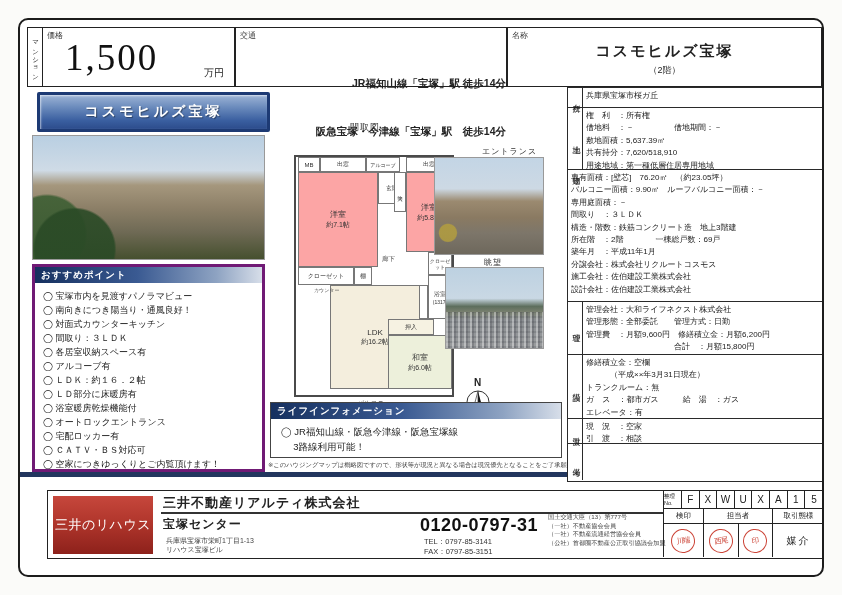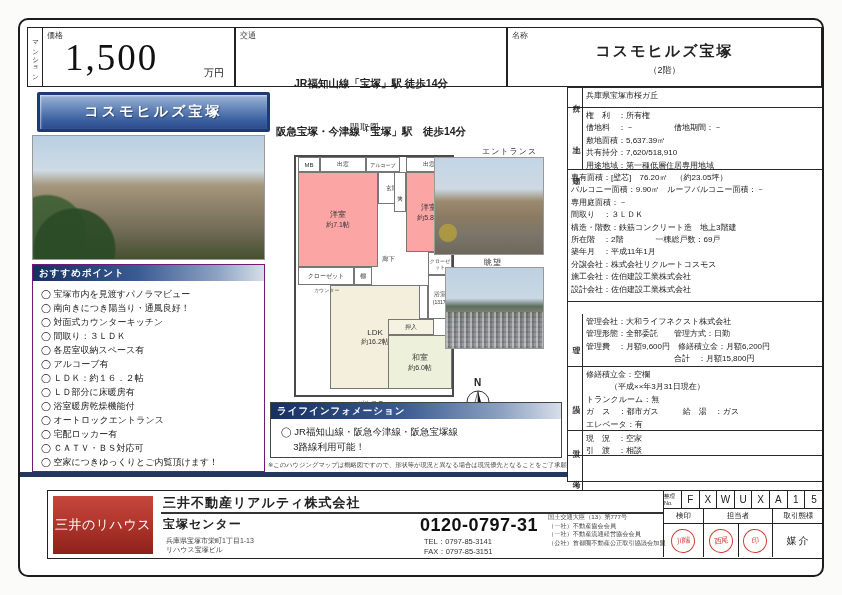--- a/index.html
+++ b/index.html
@@ -10,37 +10,37 @@
   
   .hdr-cell { position:absolute; top:7px; height:60px; border:1.5px solid #222; background:#fff; }
   .hdr-price { left:7px; width:208px; display:flex; }
   .vstrip { width:15px; border-right:1px solid #222; display:flex; align-items:center; justify-content:center;
             writing-mode:vertical-rl; text-orientation:upright; font-size:6.5px; letter-spacing:1px; color:#333; }
   .price-body { flex:1; position:relative; }
   .mini-label { position:absolute; left:4px; top:2px; font-size:8px; color:#333; }
   .price-value { position:absolute; left:22px; top:8px; font-family:"Liberation Serif","DejaVu Serif",serif; font-size:37px; letter-spacing:2px; color:#111; }
   .price-unit { position:absolute; right:10px; bottom:6px; font-size:10px; color:#222; }
   .hdr-access { left:215px; width:272px; }
-  .access-lines { margin-top:15px; text-align:center; font-size:10.5px; font-weight:bold; line-height:16px; white-space:pre; }
+  .access-lines { margin-top:15px; text-align:right; font-size:10.5px; font-weight:bold; line-height:16px; white-space:pre; }
   .hdr-name { left:487px; width:315px; }
   .name-value { margin-top:14px; text-align:center; font-size:15px; font-weight:bold; letter-spacing:2px; }
   .name-floor { text-align:center; font-size:9px; margin-top:3px; }
 
   
   .banner { left:17px; top:72px; width:233px; height:40px; border:3px solid #1d3a74; border-radius:2px;
             background:linear-gradient(180deg,#9db4d6 0%,#6c8cbd 35%,#3a5fa0 75%,#2c4c8c 100%);
             display:flex; align-items:center; justify-content:center; box-shadow:inset 1px 1px 2px rgba(255,255,255,.6); }
   .banner span { color:#fff; font-size:14px; font-weight:bold; letter-spacing:3px; text-shadow:1px 1px 1px rgba(0,0,0,.4); }
   .photo { border:1px solid #999; }
   .photo-building { left:12px; top:115px; width:233px; height:125px;
       background:
         radial-gradient(circle at 18% 92%, rgba(42,74,38,.9) 0 18%, transparent 19%),
         radial-gradient(circle at 6% 80%, rgba(56,92,48,.85) 0 16%, transparent 17%),
         linear-gradient(180deg,#b9cfe2 0%,#cfdbe6 28%,#a5977d 40%,#8d8068 58%,#6f6a55 78%,#46502f 100%); }
-  .rec-box { left:12px; top:244px; width:233px; height:208px; border:1px solid #701a75; background:#fff; }
+  .rec-box { left:12px; top:244px; width:233px; height:208px; border:3px solid #701a75; background:#fff; }
   .bar-hdr { height:16px; background:linear-gradient(90deg,#16305f 0%,#3a5a92 45%,#8ea3c2 80%,#d7dee9 100%);
              color:#fff; font-size:9.5px; font-weight:bold; line-height:16px; padding-left:6px; letter-spacing:1px; }
   .rec-list { padding:6px 2px 0 8px; }
   .rec-item { font-size:9px; line-height:14px; white-space:pre; color:#1b1b1b; }
 
   
   .plan-title { left:330px; top:101px; font-size:9px; color:#333; letter-spacing:1px; }
   .plan { left:274px; top:135px; width:160px; height:242px; border:2px solid #4a4a4a; background:#fff; }
   .pbox { position:absolute; border:1px solid #777; font-size:6px; color:#333; display:flex; align-items:center; justify-content:center; text-align:center; overflow:hidden; background:#fff; }
   .room { background:#fca5a5; flex-direction:column; }
@@ -247,21 +247,21 @@
           <div class="detail-row">専用庭面積：－</div>
           <div class="detail-row">間取り　：３ＬＤＫ</div>
           <div class="detail-row">構造・階数：鉄筋コンクリート造　地上3階建</div>
           <div class="detail-row">所在階　：2階　　　　一棟総戸数：69戸</div>
           <div class="detail-row">築年月　：平成11年1月</div>
           <div class="detail-row">分譲会社：株式会社リクルートコスモス</div>
           <div class="detail-row">施工会社：佐伯建設工業株式会社</div>
           <div class="detail-row">設計会社：佐伯建設工業株式会社</div>
         </div>
     </div>
-    <div class="section" style="height:53px;margin-top:12px;">
+    <div class="section" style="height:53px;">
       <div class="sec-label">管理</div>
       <div class="sec-rows">
           <div class="detail-row">管理会社：大和ライフネクスト株式会社</div>
           <div class="detail-row">管理形態：全部委託　　管理方式：日勤</div>
           <div class="detail-row">管理費　：月額9,600円　修繕積立金：月額6,200円</div>
           <div class="detail-row">　　　　　　　　　　　合計　：月額15,800円</div>
         </div>
     </div>
     <div class="section" style="height:64px;">
       <div class="sec-label">設備</div>

